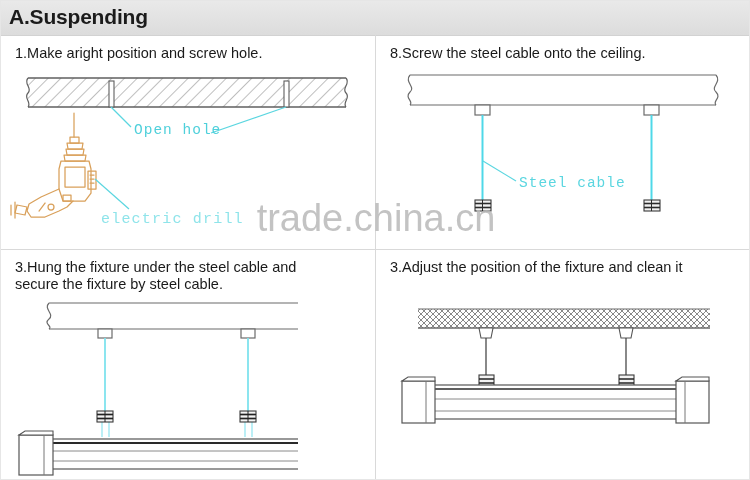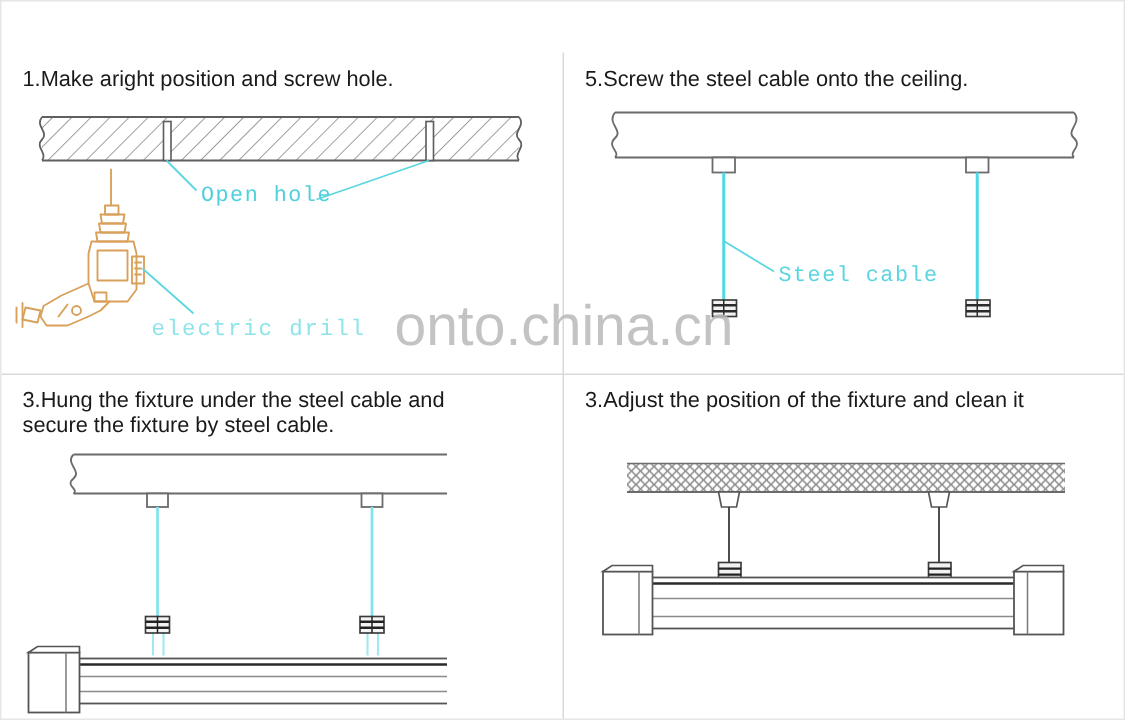--- a/index.html
+++ b/index.html
@@ -96,20 +96,23 @@
     pointer-events: none;
   }
 
   svg { display: block; }
 </style>
 </head>
 <body>
 
 <div id="page">
 
+  <div id="header-bar">
+    <div id="header-title">A.Suspending</div>
+  </div>
 
   <div class="v-divider"></div>
   <div class="h-divider"></div>
 
   <div class="panel" id="panel-1">
     <div class="caption" id="caption-1">1.Make aright position and screw hole.</div>
     <div class="figure" style="top:26px;">
       <svg width="375" height="188" viewBox="0 0 375 188">
         <defs>
           <pattern id="hatch45" width="9" height="9" patternUnits="userSpaceOnUse" patternTransform="rotate(45)">
@@ -171,21 +174,21 @@
         <g>
           <line x1="94" y1="118" x2="128" y2="148" stroke="#5bd6e0" stroke-width="1.2"></line>
         </g>
 
         <text x="100" y="162" fill="#8fe4ea" font-family="'Liberation Mono', monospace" font-size="15" letter-spacing="1.2">electric drill</text>
       </svg>
     </div>
   </div>
 
   <div class="panel" id="panel-2">
-    <div class="caption" id="caption-2">5.Screw the steel cable onto the ceiling.</div>
+    <div class="caption" id="caption-2">8.Screw the steel cable onto the ceiling.</div>
     <div class="figure" style="top:26px;">
       <svg width="375" height="188" viewBox="0 0 375 188">
 
         <g>
           <rect x="34" y="14" width="306" height="30" fill="#ffffff" stroke="none"></rect>
           <line x1="34" y1="14" x2="340" y2="14" stroke="#6b6b6b" stroke-width="1.2"></line>
           <line x1="34" y1="44" x2="340" y2="44" stroke="#6b6b6b" stroke-width="1.2"></line>
           <path d="M 34 14 C 28 21, 40 26, 34 31 C 28 37, 38 40, 34 44" fill="none" stroke="#6b6b6b" stroke-width="1.2"></path>
           <path d="M 340 14 C 346 21, 334 26, 340 31 C 346 37, 336 40, 340 44" fill="none" stroke="#6b6b6b" stroke-width="1.2"></path>
         </g>
@@ -347,15 +350,15 @@
           <g>
             <rect x="300" y="100" width="33" height="42" fill="#ffffff" stroke="#555" stroke-width="1.2"></rect>
             <path d="M 300 100 L 306 96 L 333 96 L 333 100 Z" fill="#ffffff" stroke="#555" stroke-width="1.1"></path>
             <line x1="309" y1="100" x2="309" y2="142" stroke="#777" stroke-width="1"></line>
           </g>
         </g>
       </svg>
     </div>
   </div>
 
-  <div id="watermark">onto.china.cn</div>
+  <div id="watermark">trade.china.cn</div>
 
 </div>
 
 </body></html>

